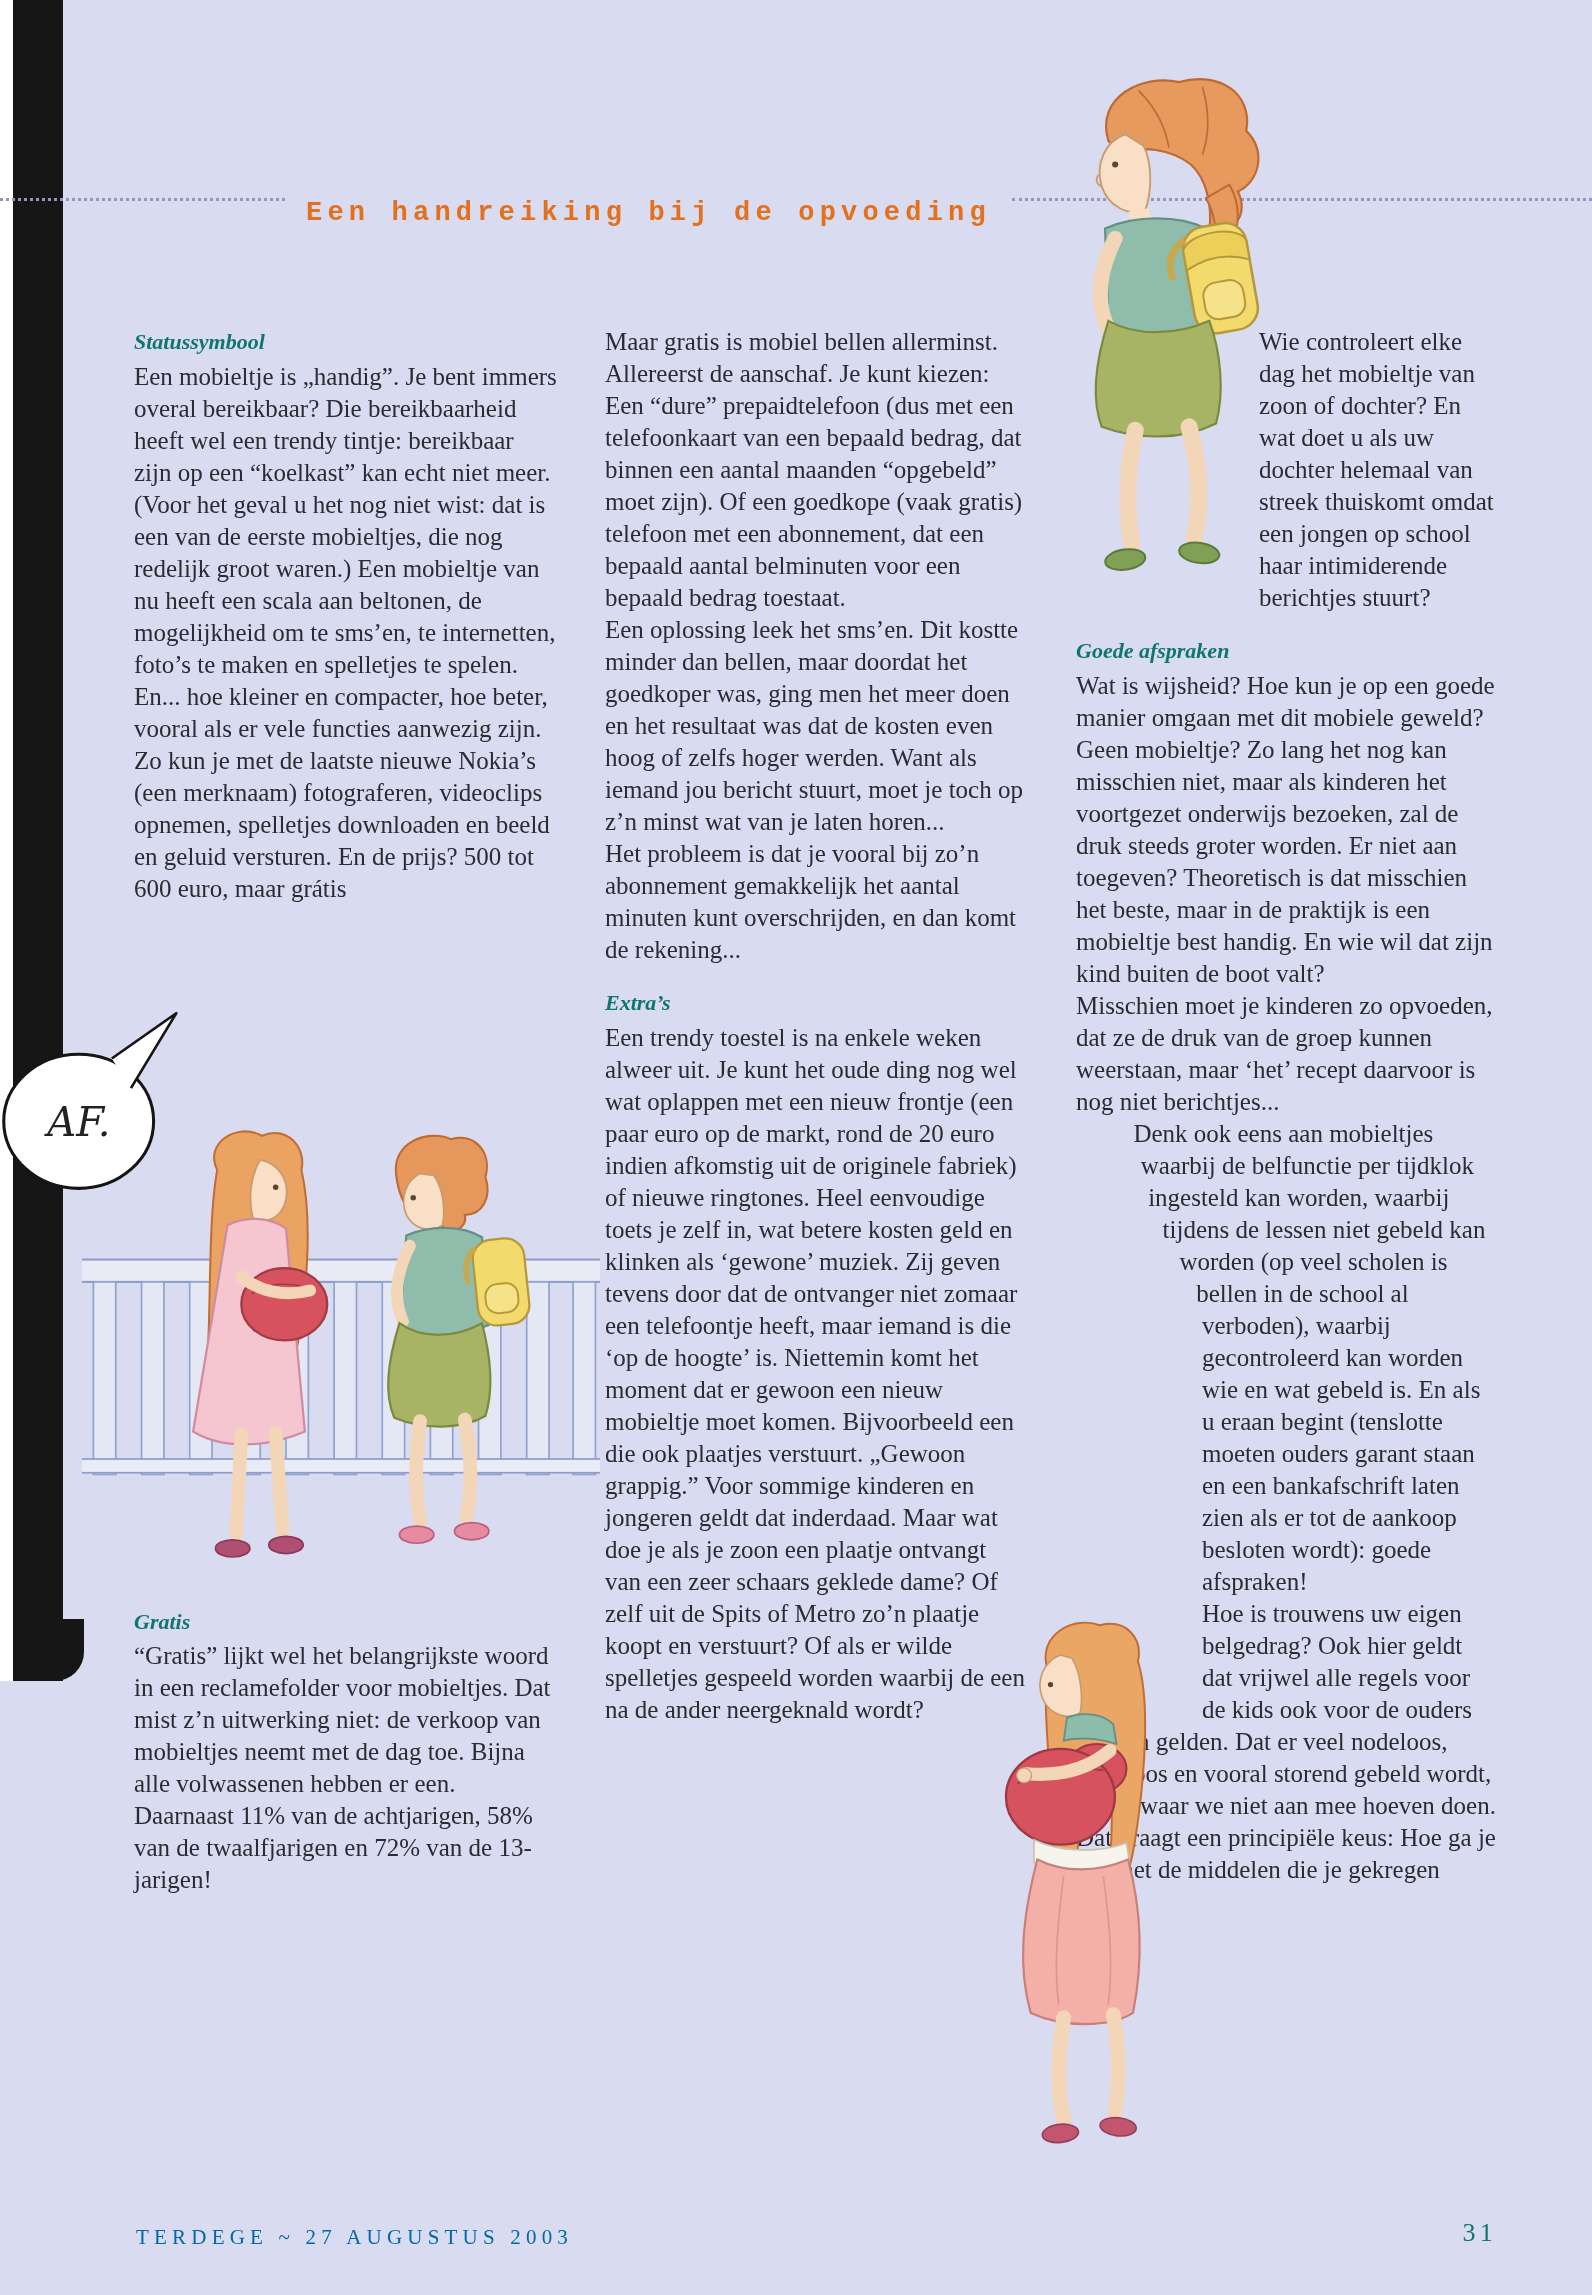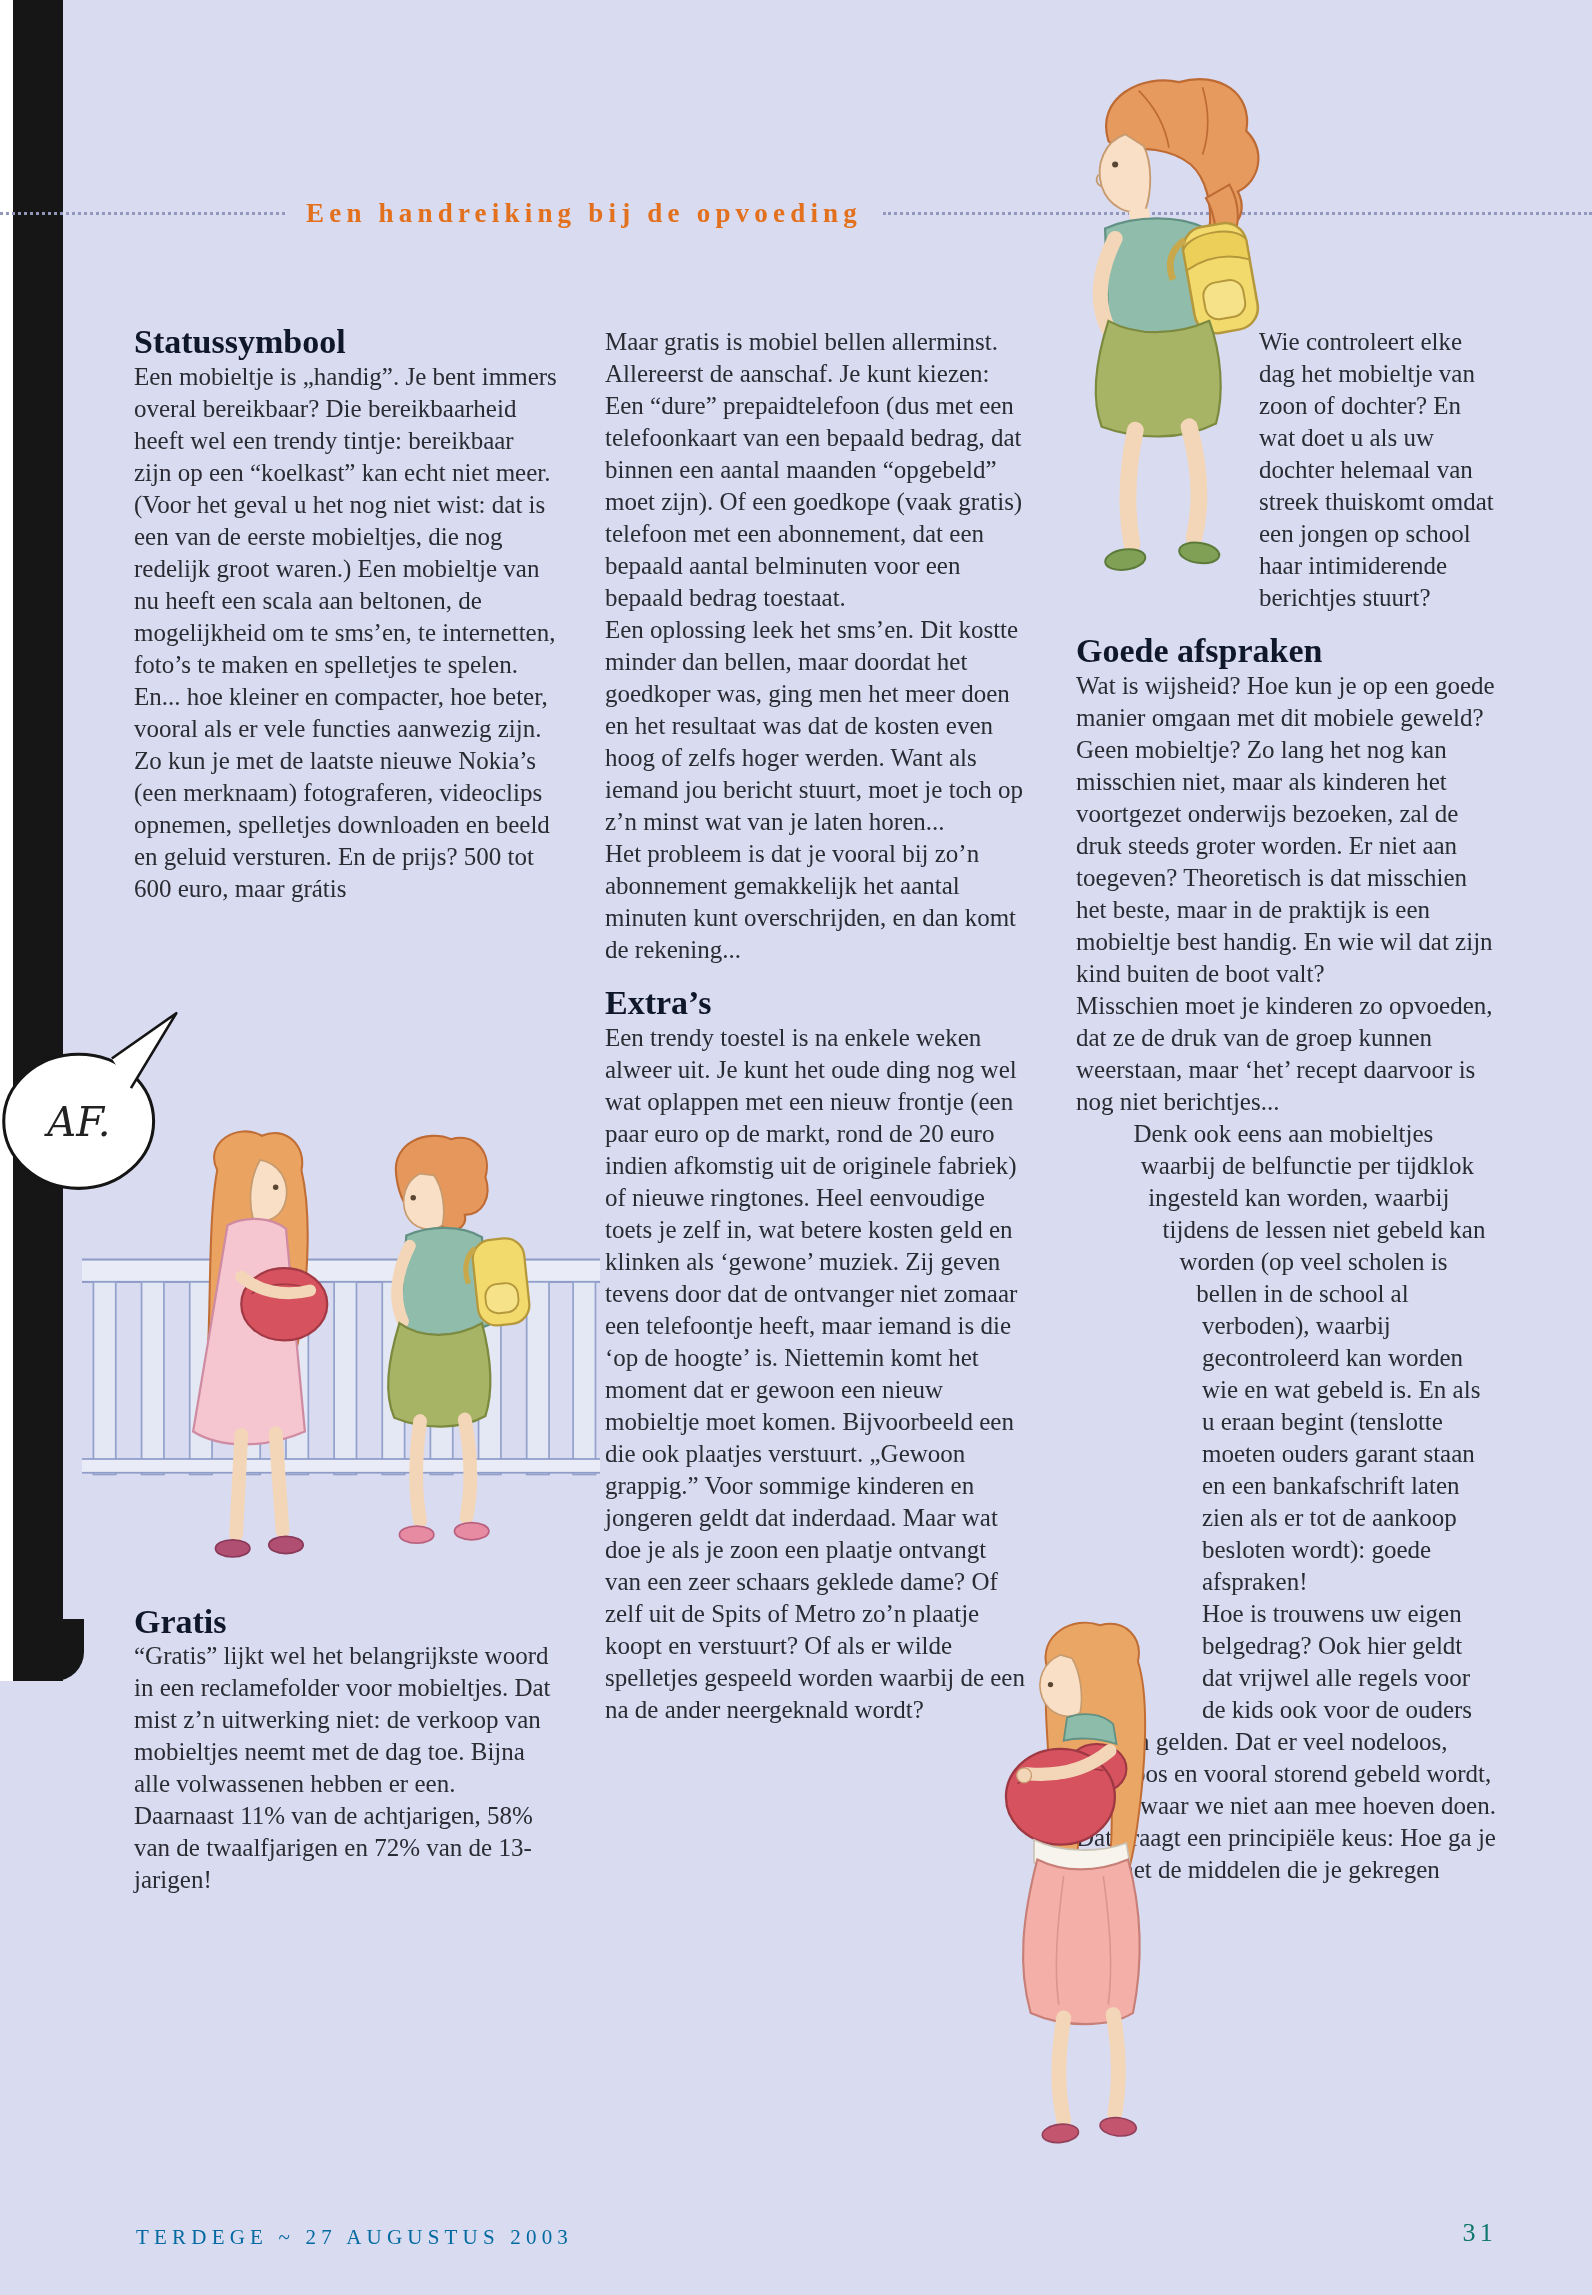--- a/index.html
+++ b/index.html
@@ -8,31 +8,31 @@
     font-family:"Liberation Serif", serif;
   }
   .page{position:absolute;inset:0;background:#d9dbf0;overflow:hidden;}
 
   
   .white-strip{position:absolute;left:0;top:0;width:13px;height:1681px;background:#ffffff;}
   .black-bar{position:absolute;left:13px;top:0;width:50px;height:1681px;background:#161616;}
   .black-bar-cap{position:absolute;left:13px;top:1619px;width:71px;height:62px;background:#161616;border-radius:0 0 29px 8.6px;}
 
   
-  .header{position:absolute;left:0;top:198px;width:100%;display:flex;align-items:center;}
+  .header{position:absolute;left:0;top:198px;width:100%;display:flex;font-family:Liberation Mono, monospace;}
   .dots{border-top:3.5px dotted #9298bb;height:0;}
   .dots-left{width:285px;}
   .dots-right{flex:1;}
   .page-title{color:#e2701c;font-weight:bold;font-size:27px;letter-spacing:5.2px;padding:0 21px;white-space:nowrap;}
 
   
   .columns{position:absolute;left:134px;top:326px;width:1365px;display:flex;gap:48px;}
   .col{width:423px;font-size:25px;line-height:32px;color:#2b2b33;text-align:left;}
   .col p{margin:0;}
-  .sect{color:#0f172a;font-weight:bold;font-size:34px;line-height:32px;margin:21px 0 2.6px 0;}
+  .sect{color:#0f766e;font-style:italic;font-weight:bold;font-size:22px;line-height:32px;margin:21px 0 2.6px 0;}
   .sect.first{margin-top:0;}
   .col1-spacer{height:680px;}
   .wrap-top{float:left;width:183px;height:293px;}
   .wrap-btm{float:left;width:128px;height:591px;margin-top:283px;
     shape-outside:polygon(0px 0px,50px 0px,74px 104px,126px 203px,126px 591px,0px 591px);}
   .mt{margin-top:36px;}
 
   
   .ill{position:absolute;}
   .ill svg{display:block;width:100%;height:100%;}

